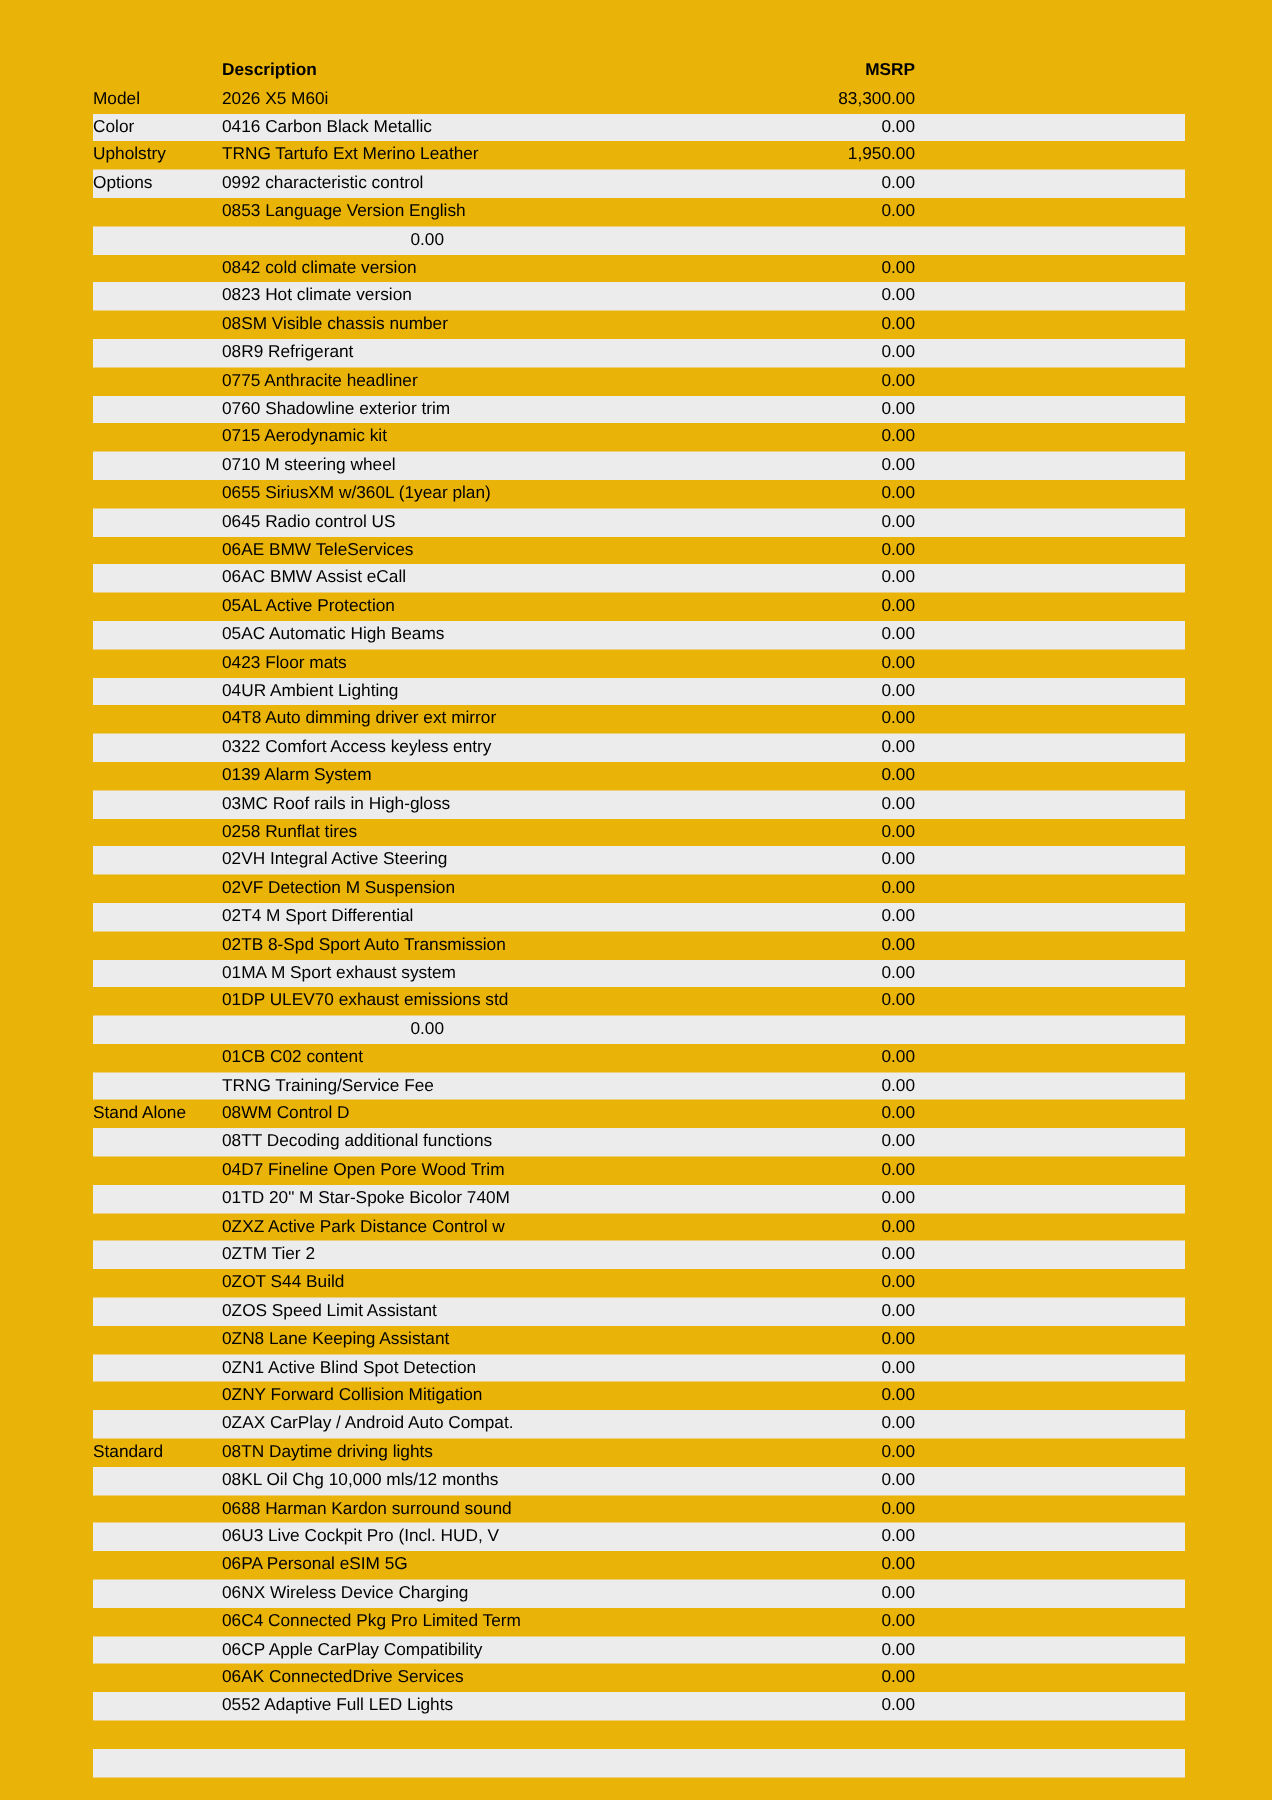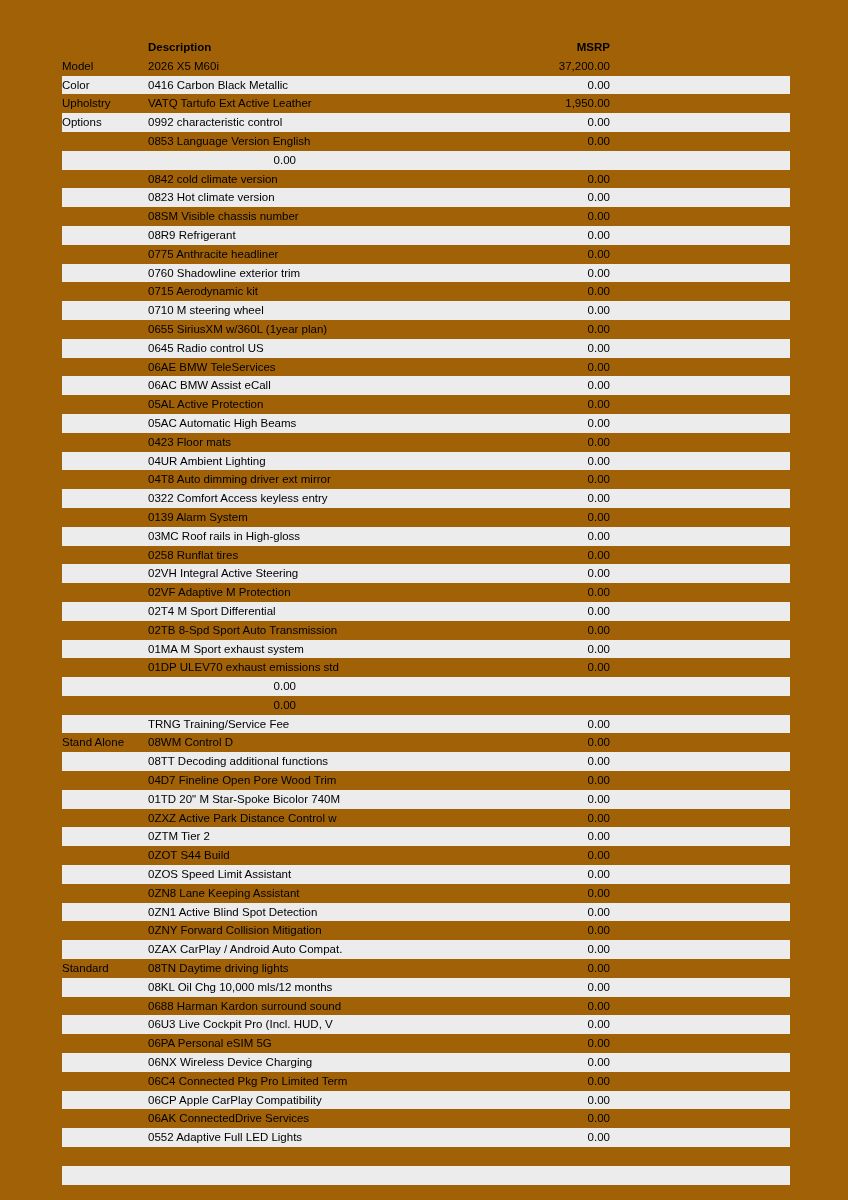--- a/index.html
+++ b/index.html
@@ -4,21 +4,21 @@
 <style>
   html, body {
     margin: 0;
     padding: 0;
     background: #ffffff;
   }
   .sheet {
     position: relative;
     width: 848px;
     height: 1200px;
-    background: #a16207;
+    background: #eab308;
     overflow: hidden;
     font-family: "Liberation Sans", sans-serif;
     color: #000000;
   }
   .table {
     position: absolute;
     left: 62px;
     top: 38px;
     width: 728px;
   }
@@ -67,30 +67,30 @@
   <div class="table">
     <div class="row header">
       <div class="cell-cat"></div>
       <div class="cell-desc">Description</div>
       <div class="cell-msrp">MSRP</div>
     </div>
     <div>
         <div class="row">
     <div class="cell-cat">Model</div>
     <div class="cell-desc">2026 X5 M60i</div>
-    <div class="cell-msrp">37,200.00</div>
+    <div class="cell-msrp">83,300.00</div>
   </div>
         <div class="row striped">
     <div class="cell-cat">Color</div>
     <div class="cell-desc">0416 Carbon Black Metallic</div>
     <div class="cell-msrp">0.00</div>
   </div>
         <div class="row">
     <div class="cell-cat">Upholstry</div>
-    <div class="cell-desc">VATQ Tartufo Ext Active Leather</div>
+    <div class="cell-desc">TRNG Tartufo Ext Merino Leather</div>
     <div class="cell-msrp">1,950.00</div>
   </div>
         <div class="row striped">
     <div class="cell-cat">Options</div>
     <div class="cell-desc">0992 characteristic control</div>
     <div class="cell-msrp">0.00</div>
   </div>
         <div class="row">
     <div class="cell-cat"></div>
     <div class="cell-desc">0853 Language Version English</div>
@@ -205,21 +205,21 @@
     <div class="cell-desc">0258 Runflat tires</div>
     <div class="cell-msrp">0.00</div>
   </div>
         <div class="row striped">
     <div class="cell-cat"></div>
     <div class="cell-desc">02VH Integral Active Steering</div>
     <div class="cell-msrp">0.00</div>
   </div>
         <div class="row">
     <div class="cell-cat"></div>
-    <div class="cell-desc">02VF Adaptive M Protection</div>
+    <div class="cell-desc">02VF Detection M Suspension</div>
     <div class="cell-msrp">0.00</div>
   </div>
         <div class="row striped">
     <div class="cell-cat"></div>
     <div class="cell-desc">02T4 M Sport Differential</div>
     <div class="cell-msrp">0.00</div>
   </div>
         <div class="row">
     <div class="cell-cat"></div>
     <div class="cell-desc">02TB 8-Spd Sport Auto Transmission</div>
@@ -234,20 +234,21 @@
     <div class="cell-cat"></div>
     <div class="cell-desc">01DP ULEV70 exhaust emissions std</div>
     <div class="cell-msrp">0.00</div>
   </div>
         <div class="row striped">
     <div class="cell-cat"></div>
     <div class="cell-msrp">0.00</div>
   </div>
         <div class="row">
     <div class="cell-cat"></div>
+    <div class="cell-desc">01CB C02 content</div>
     <div class="cell-msrp">0.00</div>
   </div>
         <div class="row striped">
     <div class="cell-cat"></div>
     <div class="cell-desc">TRNG Training/Service Fee</div>
     <div class="cell-msrp">0.00</div>
   </div>
         <div class="row">
     <div class="cell-cat">Stand Alone</div>
     <div class="cell-desc">08WM Control D</div>

